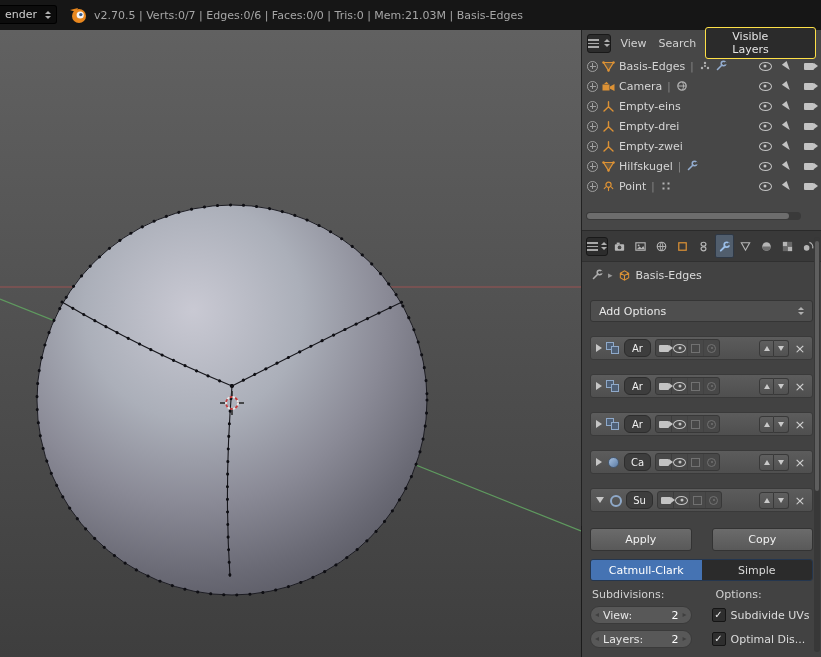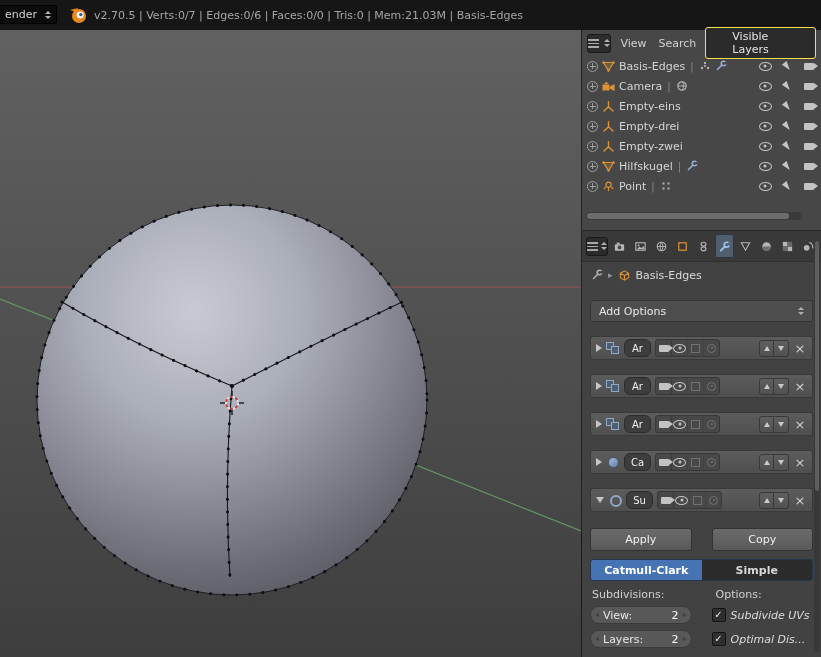--- a/index.html
+++ b/index.html
@@ -73,32 +73,32 @@
   .ud-btn{width:15px;height:17px;background:linear-gradient(#5f5f5f,#515151);border:1px solid #393939;display:flex;align-items:center;justify-content:center;box-sizing:border-box;}
   .ud-btn:first-child{border-radius:3px 0 0 3px;}
   .ud-btn:last-child{border-radius:0 3px 3px 0;border-left:none;}
   .t-up{width:0;height:0;border-left:3.5px solid transparent;border-right:3.5px solid transparent;border-bottom:5px solid #c9c9c9;display:block;}
   .t-down{width:0;height:0;border-left:3.5px solid transparent;border-right:3.5px solid transparent;border-top:5px solid #c9c9c9;display:block;}
   .x-btn{width:14px;text-align:center;color:#d0d0d0;font-size:13px;line-height:13px;flex:none;}
   
   .sub-body{padding:8px 8px 0;}
   .r2{display:grid;grid-template-columns:1fr 1fr;column-gap:20px;margin-top:8px;}
   .btn{height:21px;background:linear-gradient(#6b6b6b,#595959);border:1px solid #333;border-radius:3px;color:#f0f0f0;font-size:11px;display:flex;align-items:center;justify-content:center;}
-  .seg{display:flex;height:20px;border-radius:3px;overflow:hidden;border:1px solid #24364f;margin-top:8px;font-weight:bold;}
+  .seg{display:flex;height:20px;border-radius:3px;overflow:hidden;border:1px solid #24364f;margin-top:8px;}
   .seg-on{flex:1;background:#4573b3;color:#fff;font-size:11px;display:flex;align-items:center;justify-content:center;}
   .seg-off{flex:1;background:#2b2b2b;color:#d8d8d8;font-size:11px;display:flex;align-items:center;justify-content:center;}
   .lbls{font-size:11px;color:#d0d0d0;margin-top:7px;}
   .lbls span{padding-left:4px;}
   .stepper{position:relative;height:18px;background:#585858;border:1px solid #3a3a3a;border-radius:9px;display:flex;align-items:center;padding:0 12px;font-size:11px;color:#e6e6e6;box-sizing:border-box;}
   .stepper .val{margin-left:auto;color:#fff;}
   .step-ar{position:absolute;top:3px;font-size:8px;color:#3f3f3f;}
   .step-ar.l{left:4px;} .step-ar.r{right:4px;}
   .cbrow{display:flex;align-items:center;gap:5px;}
   .cb{width:12px;height:12px;background:#2e2e2e;border:1px solid #151515;border-radius:2px;display:flex;align-items:center;justify-content:center;color:#eaeaea;font-size:10px;line-height:10px;flex:none;}
-  .cb-label{font-size:11px;color:#dcdcdc;white-space:nowrap;font-style:italic;}
+  .cb-label{font-size:11px;color:#dcdcdc;white-space:nowrap;}
   .props-scroll{position:absolute;right:1px;top:6px;width:6px;height:415px;background:#383838;border-radius:3px;}
   .props-scroll .thumb{position:absolute;left:1px;right:1px;top:4px;height:250px;background:#5e5e5e;border-radius:3px;}
 </style>
 </head>
 <body>
 
 <div id="topbar">
   <div class="engine">
     <span>ender</span>
     <span class="updown-arrows">

